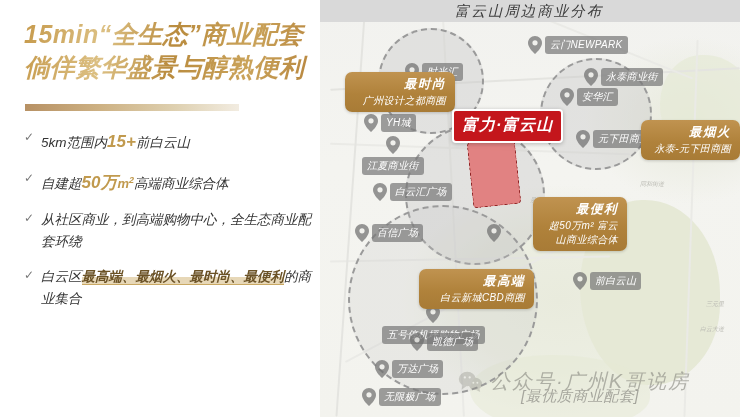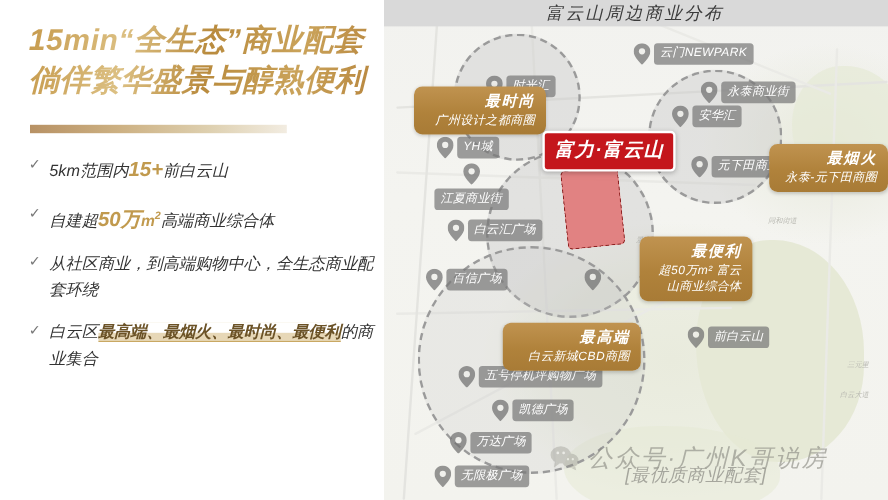--- a/index.html
+++ b/index.html
@@ -246,21 +246,21 @@
           <circle cx="7" cy="6.8" r="2.6" fill="#f0f0ec"></circle>
         </svg>
       </div>
       <div class="poi" style="left: 573px; top: 272px;">
         <svg class="pin" viewBox="0 0 14 18">
           <path d="M7 0C3.1 0 0 3.1 0 7c0 5 7 11 7 11s7-6 7-11c0-3.9-3.1-7-7-7z" fill="#707070"></path>
           <circle cx="7" cy="6.8" r="2.6" fill="#f0f0ec"></circle>
         </svg>
         <span class="tag">前白云山</span>
       </div>
-      <div class="poi" style="left: 382px; top: 305px;">
+      <div class="poi" style="left: 382px; top: 305px; flex-direction: column;">
         <svg class="pin" viewBox="0 0 14 18">
           <path d="M7 0C3.1 0 0 3.1 0 7c0 5 7 11 7 11s7-6 7-11c0-3.9-3.1-7-7-7z" fill="#707070"></path>
           <circle cx="7" cy="6.8" r="2.6" fill="#f0f0ec"></circle>
         </svg>
         <span class="tag">五号停机坪购物广场</span>
       </div>
       <div class="poi" style="left: 410px; top: 333px;">
         <svg class="pin" viewBox="0 0 14 18">
           <path d="M7 0C3.1 0 0 3.1 0 7c0 5 7 11 7 11s7-6 7-11c0-3.9-3.1-7-7-7z" fill="#707070"></path>
           <circle cx="7" cy="6.8" r="2.6" fill="#f0f0ec"></circle>

